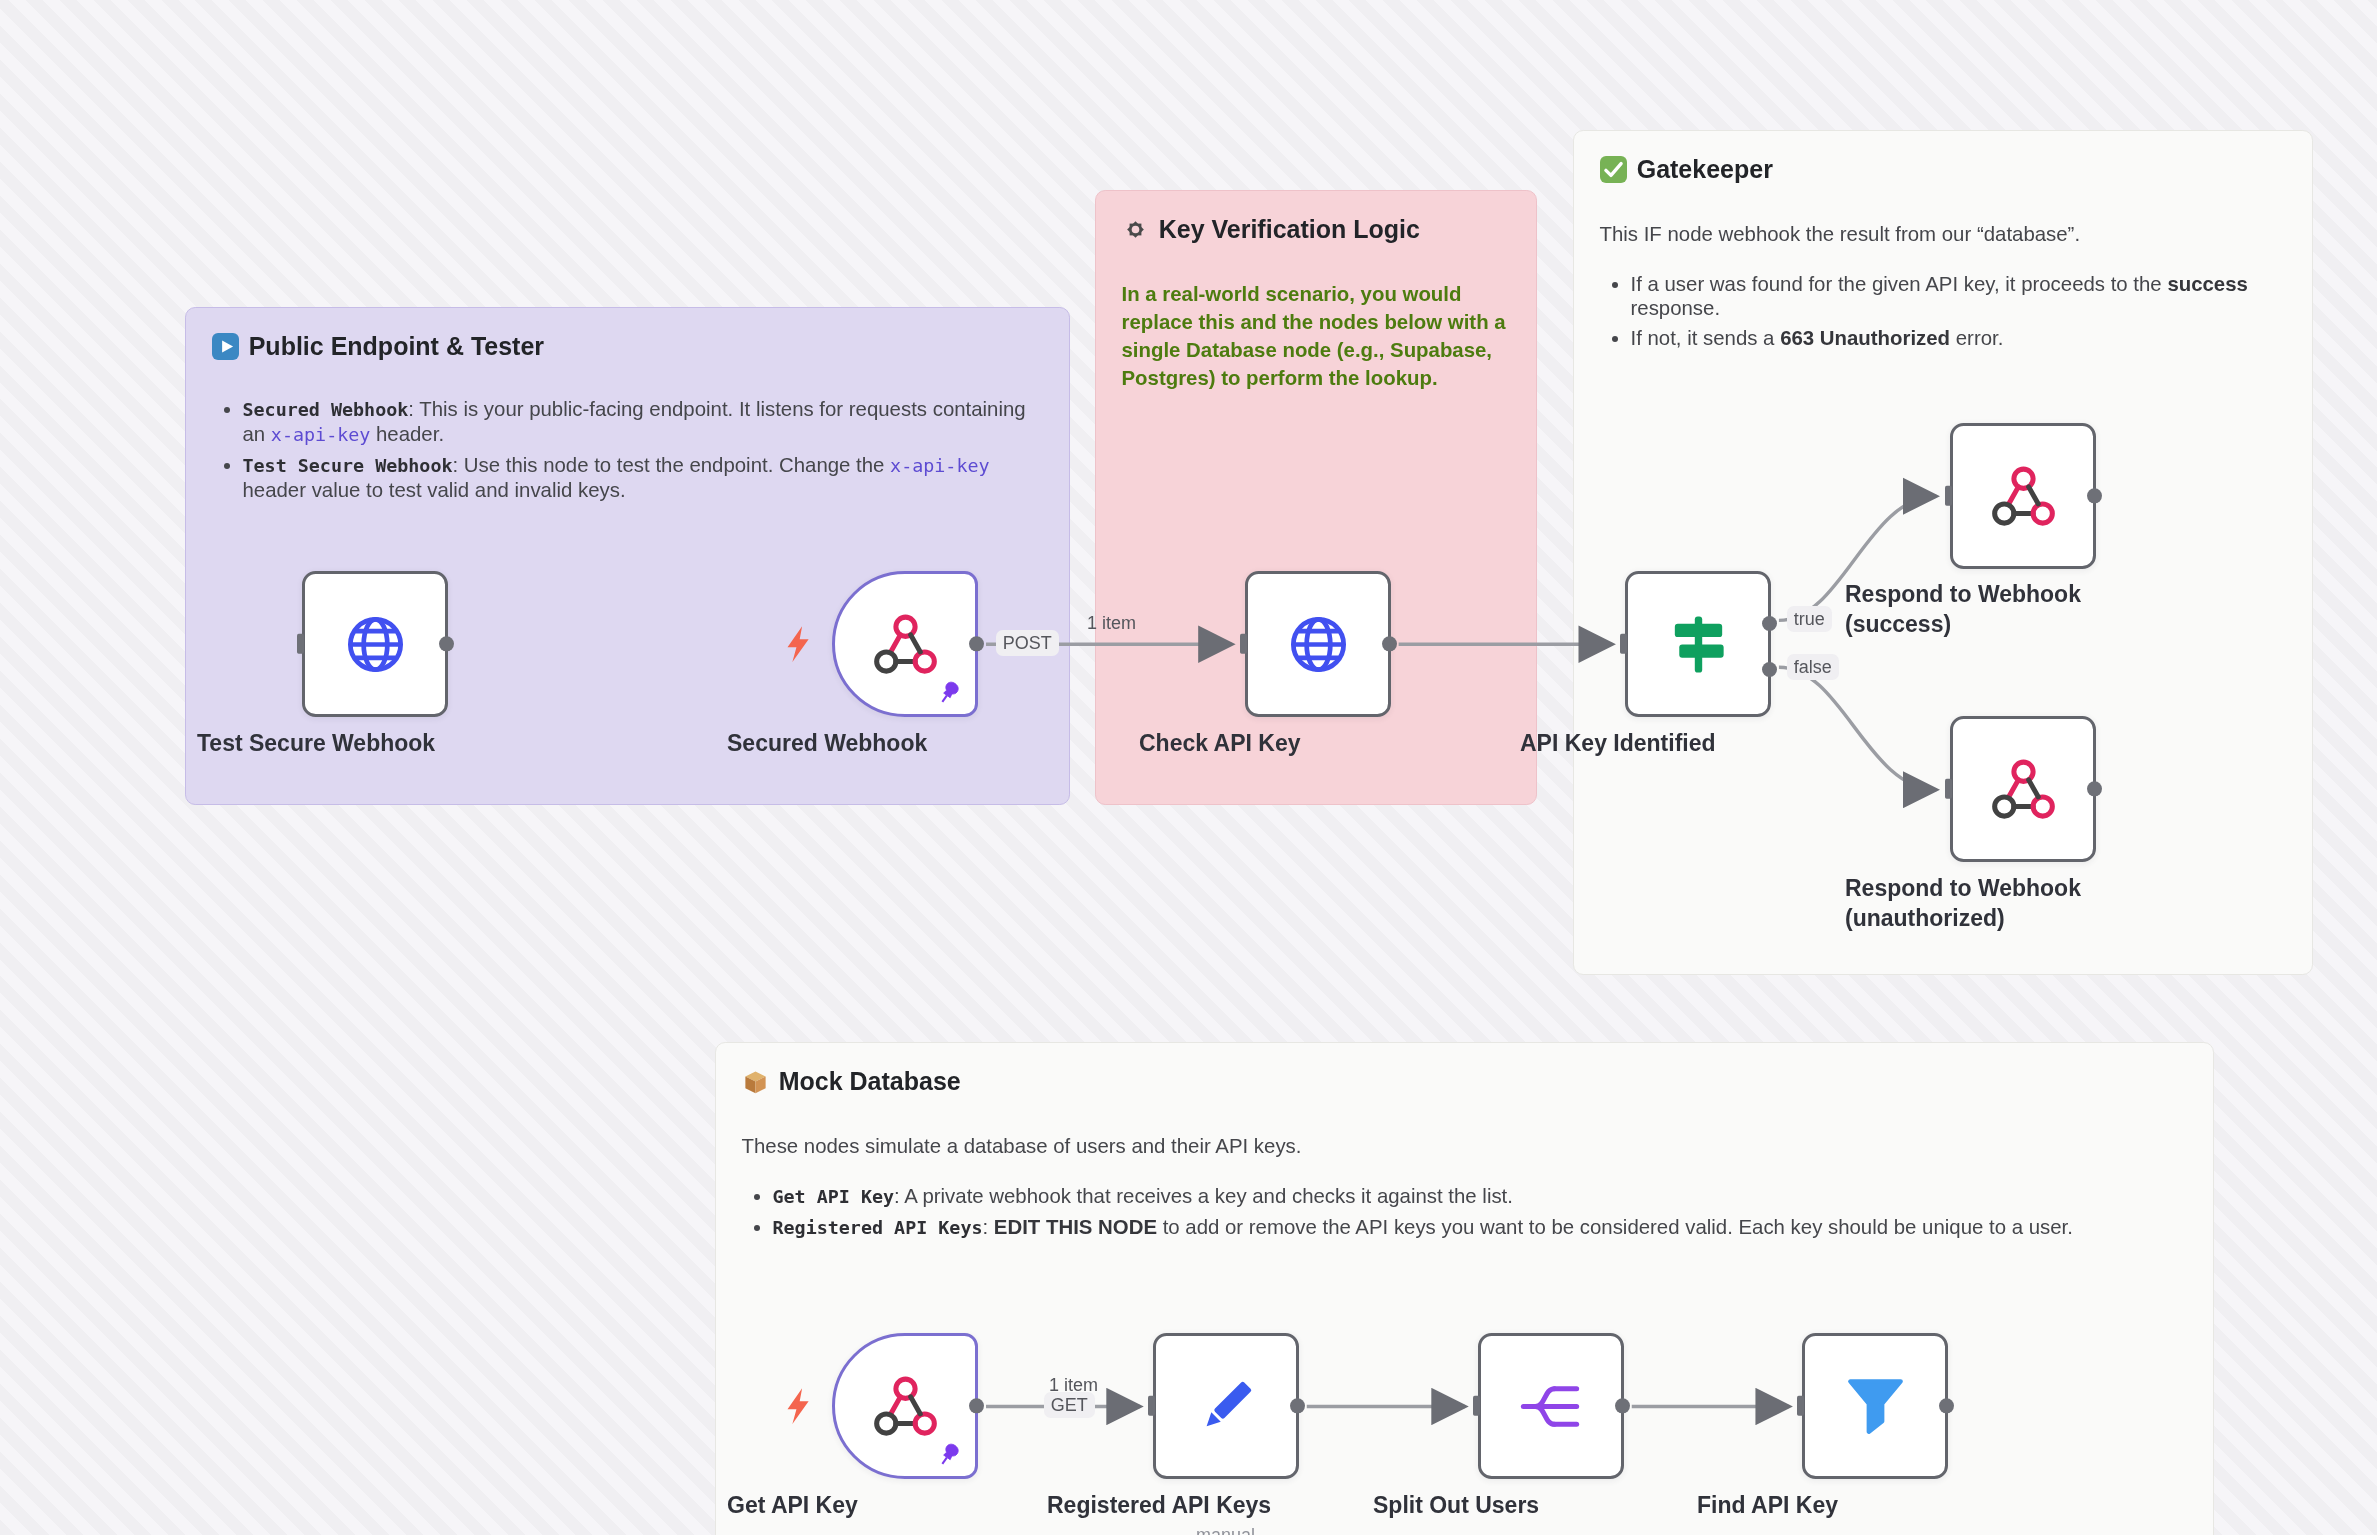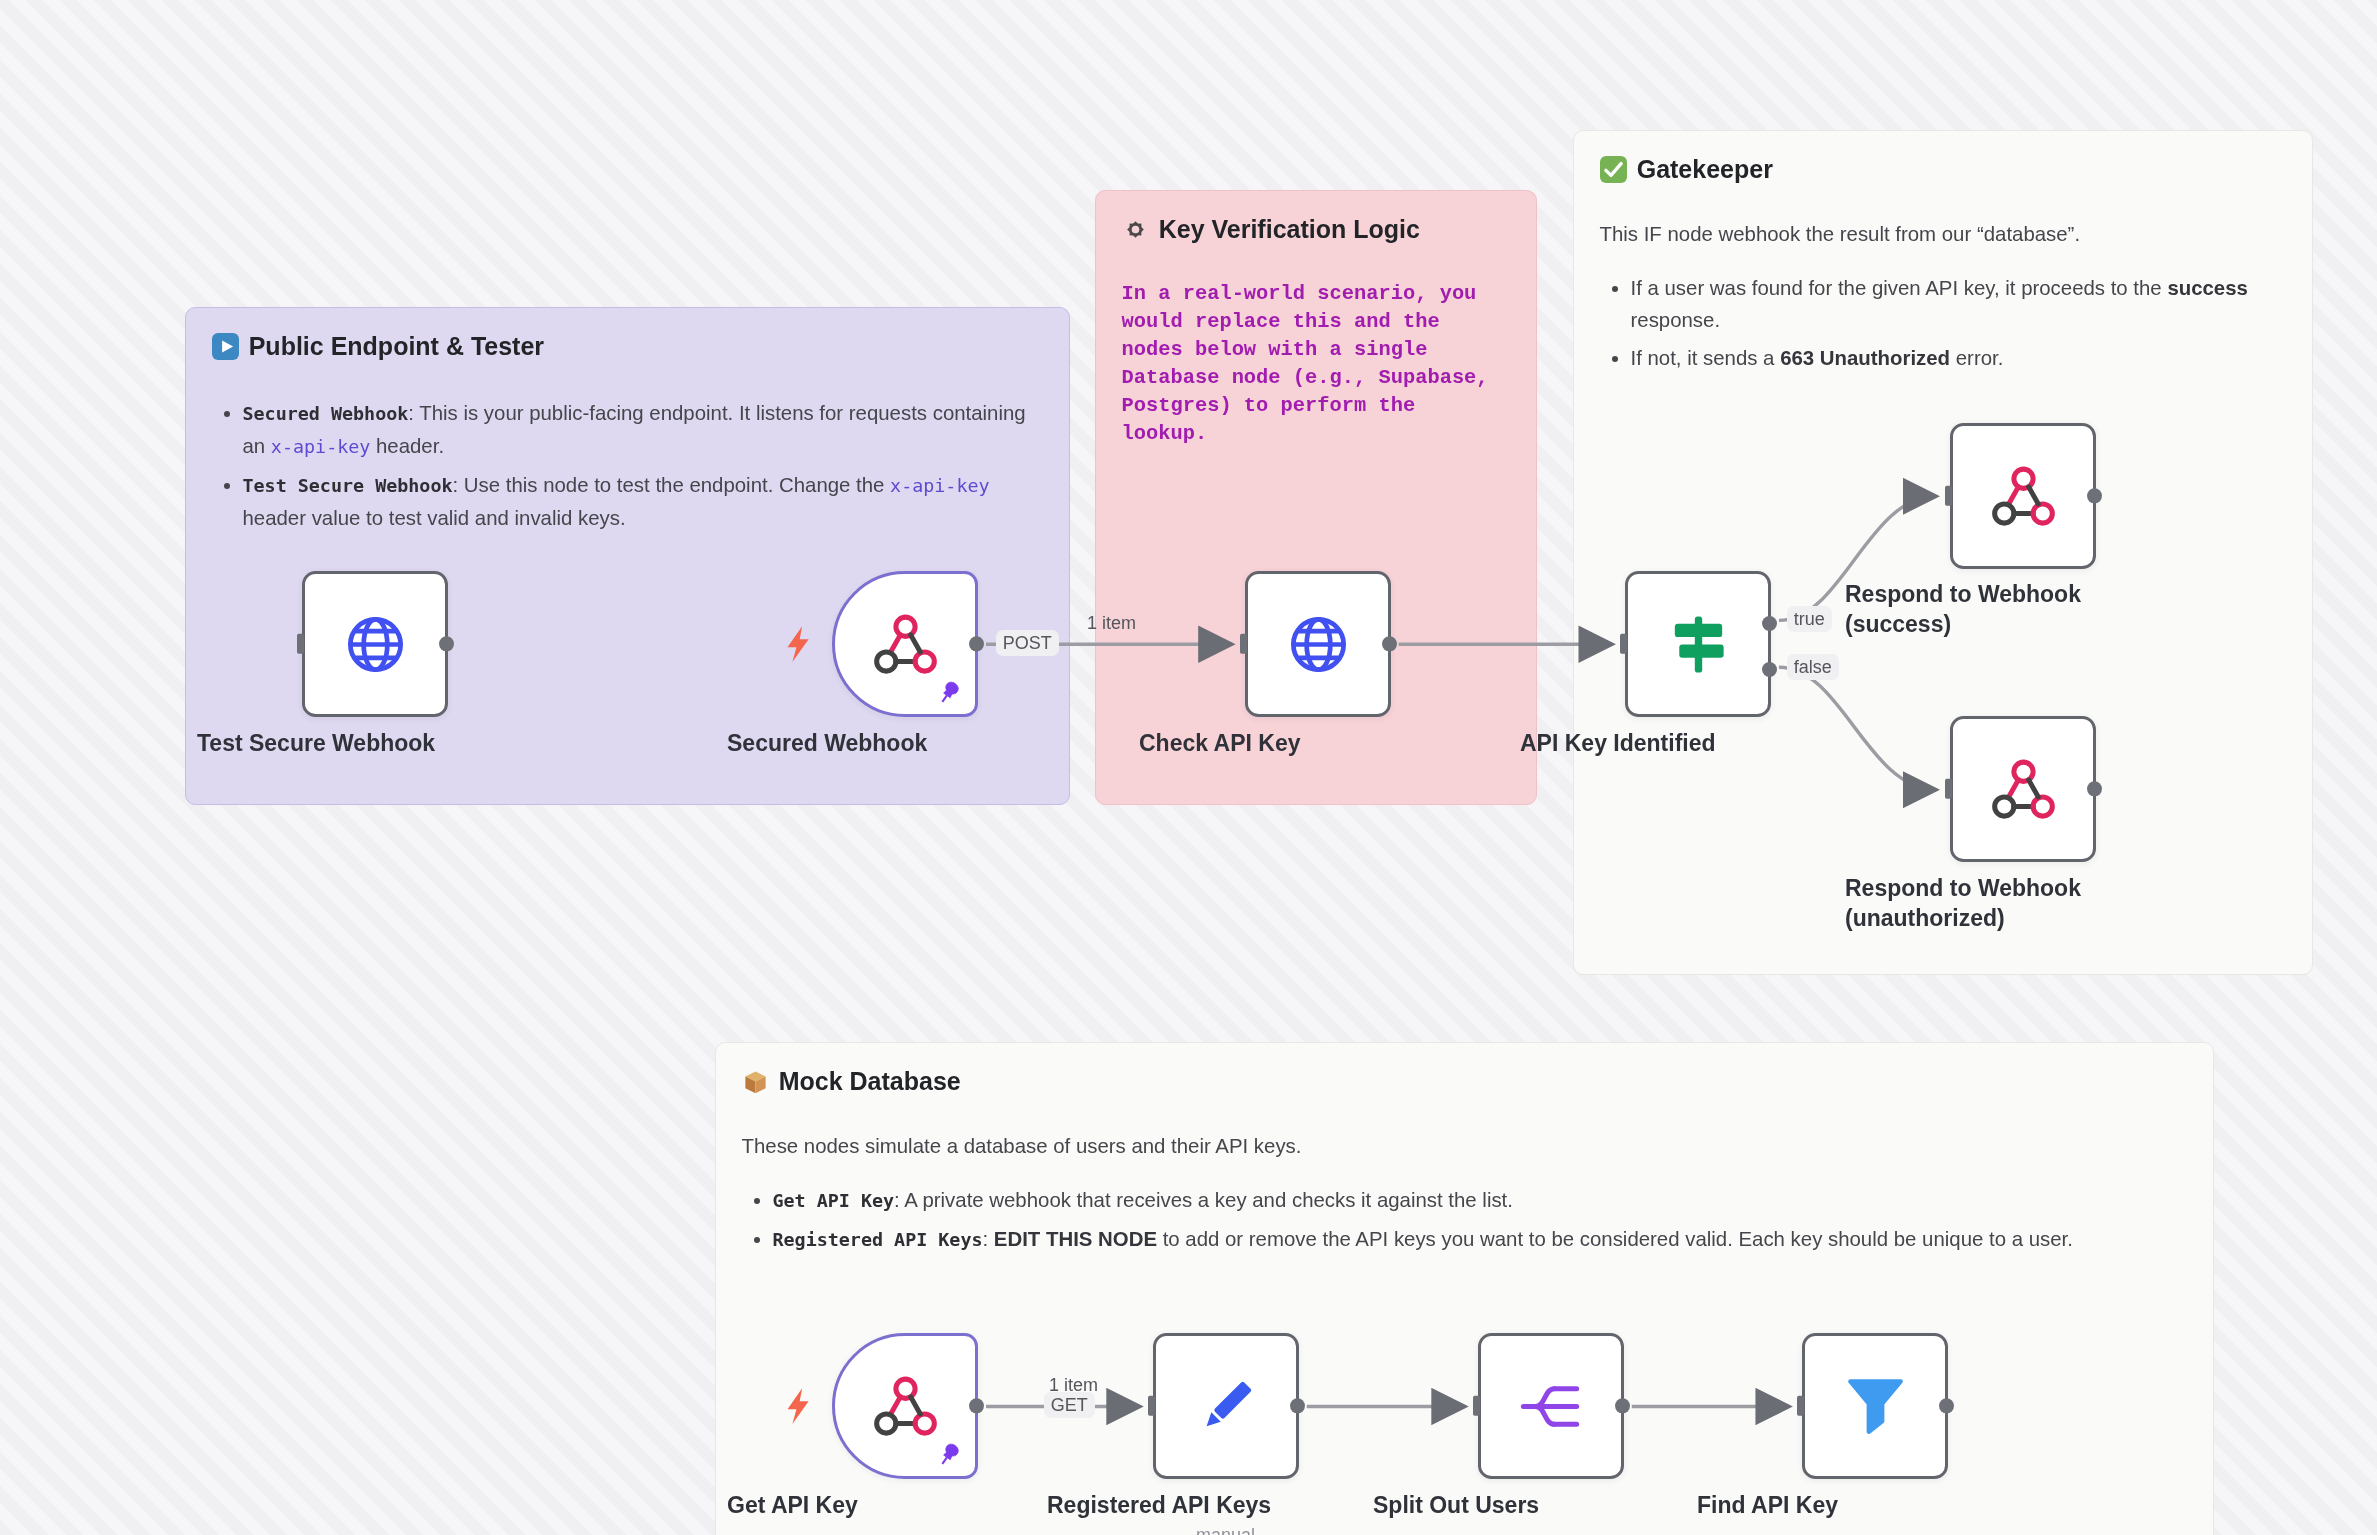--- a/index.html
+++ b/index.html
@@ -17,23 +17,23 @@
   .sticky.red    { background:#f7d3d8; border:0.9px solid #eec2c9; }
   .sticky.plain  { background:#fafaf9; border:0.9px solid #e7e7e3; }
 
   .sticky-title { display:flex; align-items:center; gap:10.2px; font-size:25px; font-weight:700; color:#222428; margin-bottom:36px; }
   .emoji { display:inline-flex; width:27px; height:27px; align-items:center; justify-content:center; border-radius:6px; flex:0 0 auto; }
   .emoji.play  { background:#3b88c3; }
   .emoji.check { background:#77b255; }
   .emoji.gear, .emoji.box { background:transparent; }
 
   .sticky p  { font-size:20.4px; line-height:28px; color:#45464b; margin-bottom:24px; }
-  .sticky p.bold { font-weight:700; color:#a21caf;font-family:Liberation Mono, monospace; }
+  .sticky p.bold { font-weight:700; color:#4d7c0f; }
   .sticky ul { list-style:disc; padding-left:31px; margin-top:6.8px; }
-  .sticky li { font-size:20.4px; line-height:32px; color:#45464b; margin-bottom:6px; }
+  .sticky li { font-size:20.4px; line-height:24px; color:#45464b; margin-bottom:6px; }
 
   .b     { font-weight:700; color:#35363b; }
   .code  { font-family:"DejaVu Sans Mono",monospace; font-size:0.9em; color:#5d4bd2; }
   .bcode { font-family:"DejaVu Sans Mono",monospace; font-size:0.9em; font-weight:700; color:#2e2f34; }
 
   
   svg.wires { position:absolute; left:0; top:0; z-index:2; pointer-events:none; }
   svg.wires path.wire { stroke:#9b9da3; stroke-width:4; fill:none; }
 
   

